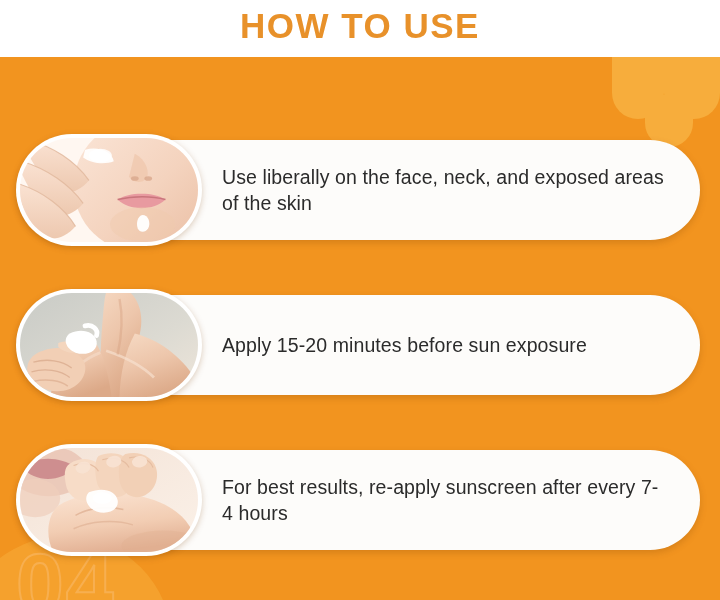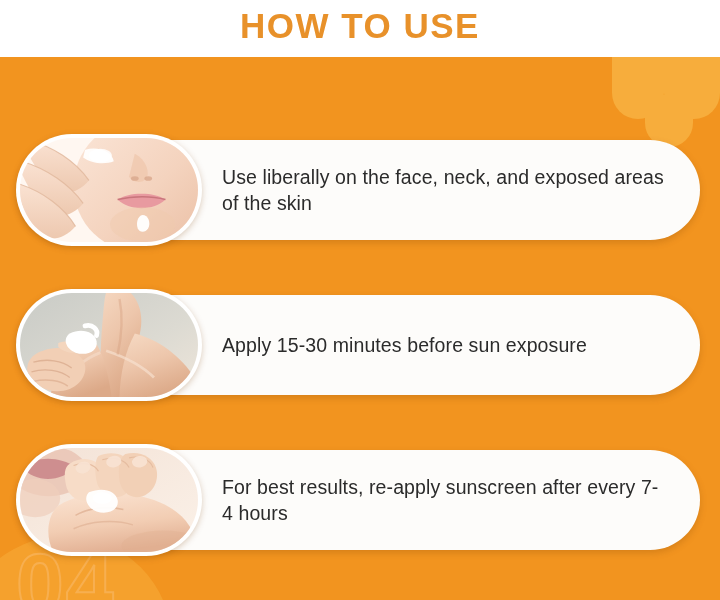--- a/index.html
+++ b/index.html
@@ -266,21 +266,21 @@
               <path d="M14 94 C28 91 42 93 50 99" fill="none" stroke="#DDAF92" stroke-width="1.4" opacity="0.75"></path>
               <path d="M40 54 C52 50 62 54 64 62 C58 66 46 64 40 58 Z" fill="#F4D6BE"></path>
             </g>
 
             <path d="M52 44 C64 38 78 42 80 52 C82 62 70 68 58 64 C48 60 44 50 52 44 Z" fill="#FFFFFF"></path>
             <ellipse cx="64" cy="50" rx="11" ry="7" fill="#FFFFFF"></ellipse>
             <path d="M68 36 C76 34 82 40 80 46" fill="none" stroke="#FFFFFF" stroke-width="5" stroke-linecap="round"></path>
           </svg>
         </div>
       </div>
-      <div class="card-text">Apply 15-30 minutes before sun exposure</div>
+      <div class="card-text">Apply 15-20 minutes before sun exposure</div>
     </div>
 
     <div class="card card-3">
       <div class="card-thumb">
         <div class="card-thumb-inner">
           <svg viewBox="0 0 186 112" preserveAspectRatio="xMidYMid slice" aria-hidden="true">
             <defs>
               <linearGradient id="bg3" x1="0" y1="0" x2="1" y2="1">
                 <stop offset="0%" stop-color="#F3E2D6"></stop>
                 <stop offset="100%" stop-color="#FBF1E8"></stop>

